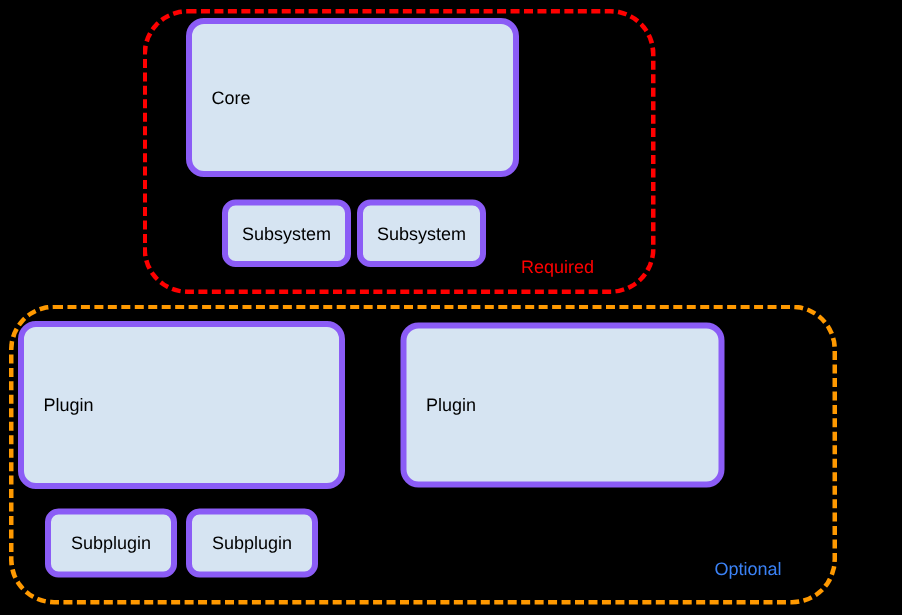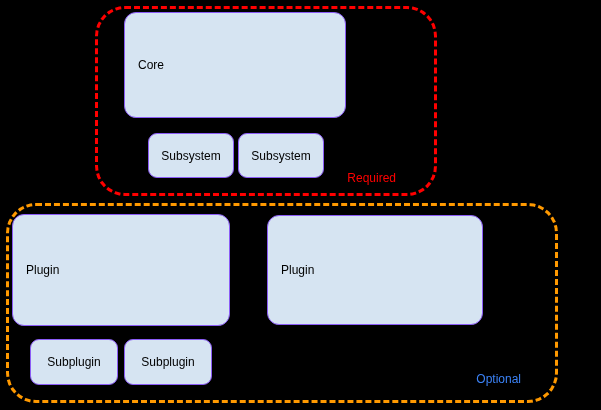--- a/index.html
+++ b/index.html
@@ -49,21 +49,21 @@
     color: #ff0000;
   }
   .label-optional {
     right: 34px;
     bottom: 14px;
     color: #3b82f6;
   }
   .node {
     position: absolute;
     background: #d6e4f2;
-    border: 1px solid #8b5cf6;
+    border: 4px solid #8b5cf6;
     border-radius: 12px;
     box-sizing: border-box;
     display: flex;
     align-items: center;
     font-size: 12px;
     color: #000000;
   }
   .node.align-left {
     justify-content: flex-start;
     padding-left: 13px;

